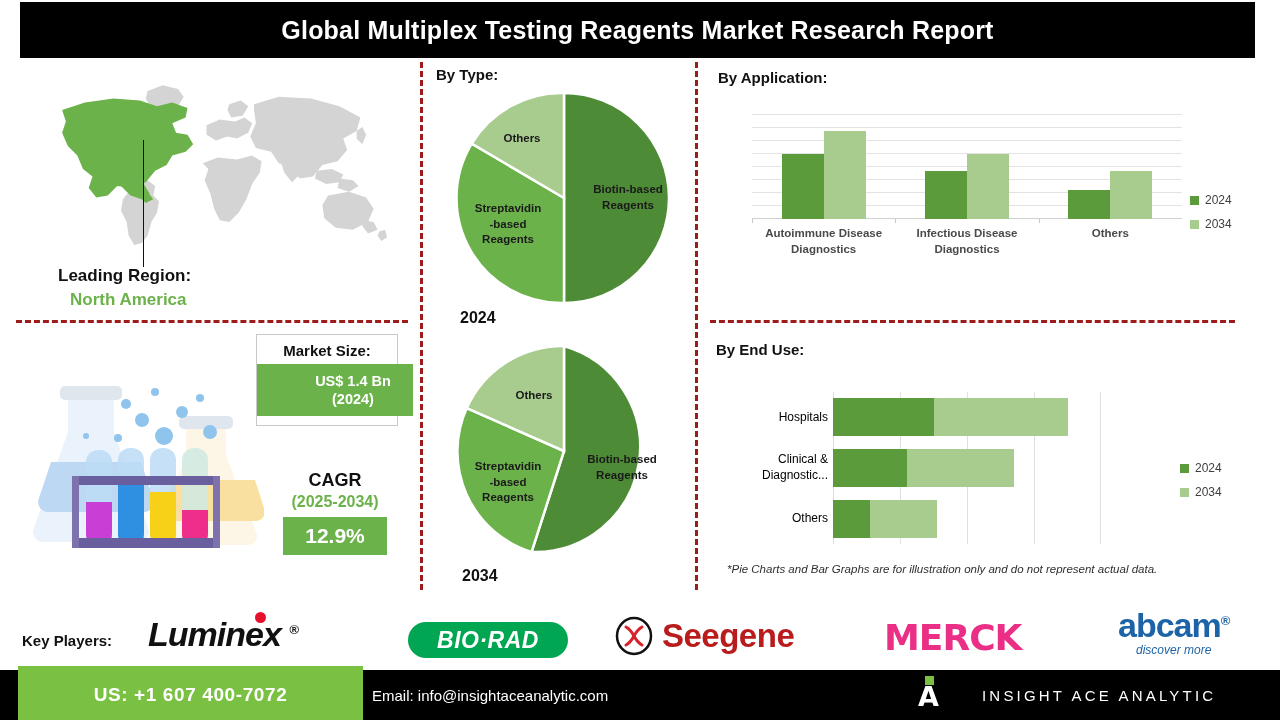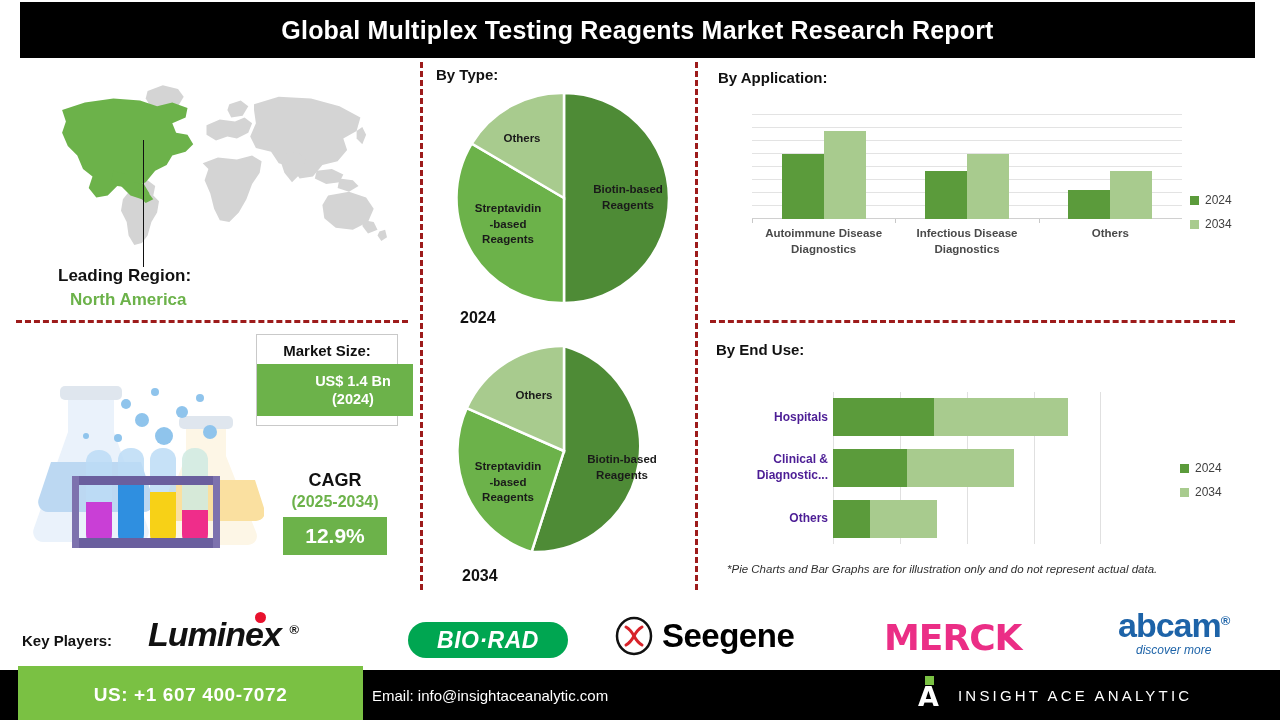--- a/index.html
+++ b/index.html
@@ -60,47 +60,47 @@
 
   
   .euchart{position:absolute;left:833px;top:392px;width:268px;height:152px;}
   .vgrid{position:absolute;top:0;width:1px;height:100%;background:#e0e0e0;}
   .eu-rows{position:absolute;left:0;top:0;width:100%;height:100%;display:flex;flex-direction:column;justify-content:space-around;}
   .eu-row{height:38px;display:flex;align-items:center;}
   .seg{height:100%;}
   .seg.y24{background:#5b9b3b;}
   .seg.y34{background:#a8cb8e;}
   .eu-labels{position:absolute;left:700px;top:392px;width:128px;height:152px;display:flex;flex-direction:column;justify-content:space-around;}
-  .eu-label{height:38px;display:flex;align-items:center;justify-content:flex-end;text-align:right;font-size:12px;font-weight:bold;color:#4c1d95;line-height:1.3;}
+  .eu-label{height:38px;display:flex;align-items:center;justify-content:flex-end;text-align:right;font-size:12px;font-weight:normal;color:#000000;line-height:1.3;}
   .disclaimer{position:absolute;left:727px;top:563px;font-size:11.5px;font-style:italic;color:#2f2f2f;}
   .kp-label{position:absolute;left:22px;top:632px;font-size:15px;font-weight:bold;color:#111;}
   .logo{position:absolute;}
   .luminex{left:148px;top:615px;font-size:34px;font-weight:bold;font-style:italic;color:#111;letter-spacing:-1px;}
   .lum-dot{position:absolute;left:107px;top:-3px;width:11px;height:11px;border-radius:50%;background:#e8112d;}
   .lum-r{font-size:13px;vertical-align:super;}
   .biorad{left:408px;top:622px;width:160px;height:36px;background:#00a651;border-radius:18px;display:flex;align-items:center;justify-content:center;}
   .biorad span{color:#fff;font-size:23px;font-weight:bold;font-style:italic;letter-spacing:.5px;}
   .seegene{left:615px;top:616px;display:flex;align-items:center;gap:9px;}
-  .seegene-text{font-size:33px;font-weight:bold;color:#000000;letter-spacing:-.5px;}
+  .seegene-text{font-size:33px;font-weight:bold;color:#b91c1c;letter-spacing:-.5px;}
   .merck{left:884px;top:617px;font-size:36px;font-weight:bold;color:#eb2e86;letter-spacing:-1px;font-family:"DejaVu Sans",sans-serif;}
   .abcam{left:1118px;top:608px;text-align:center;}
   .abcam-main{font-size:34px;font-weight:bold;color:#1d63a8;letter-spacing:-1px;line-height:1;}
   .abcam-r{font-size:13px;vertical-align:super;}
   .abcam-sub{font-size:12px;font-style:italic;color:#1d63a8;margin-top:1px;}
   .green-rule{position:absolute;left:18px;top:666px;width:345px;height:4px;background:#7ac143;}
 
   
   .footer{position:absolute;left:0;top:670px;width:1280px;height:50px;background:#000;}
   .footer-phone{position:absolute;left:18px;top:670px;width:345px;height:50px;background:#7ac143;display:flex;align-items:center;justify-content:center;color:#fff;font-size:19px;font-weight:bold;letter-spacing:.6px;}
   .footer-email{position:absolute;left:372px;top:670px;height:50px;display:flex;align-items:center;color:#fff;font-size:15px;}
   .footer-brand{position:absolute;left:918px;top:670px;height:50px;display:flex;align-items:center;gap:14px;}
   .brand-mark{position:relative;width:26px;height:32px;}
   .brand-sq{position:absolute;left:7px;top:-3px;width:9px;height:9px;background:#7ac143;}
   .brand-a{position:absolute;left:0;top:4px;font-size:27px;font-weight:bold;color:#fff;line-height:1;font-family:"DejaVu Sans",sans-serif;}
-  .brand-text{color:#fff;font-size:15px;letter-spacing:3.2px;font-weight:500;}
+  .brand-text{color:#fff;font-size:15px;letter-spacing:3.2px;font-weight:500;margin-left:24px;}
 </style>
 </head>
 <body>
 
 <div class="header">
   <div class="header-title">Global Multiplex Testing Reagents Market Research Report</div>
 </div>
 
 <div class="vdash" style="left:420px;top:62px;height:528px;"></div>
 <div class="vdash" style="left:695px;top:62px;height:528px;"></div>

